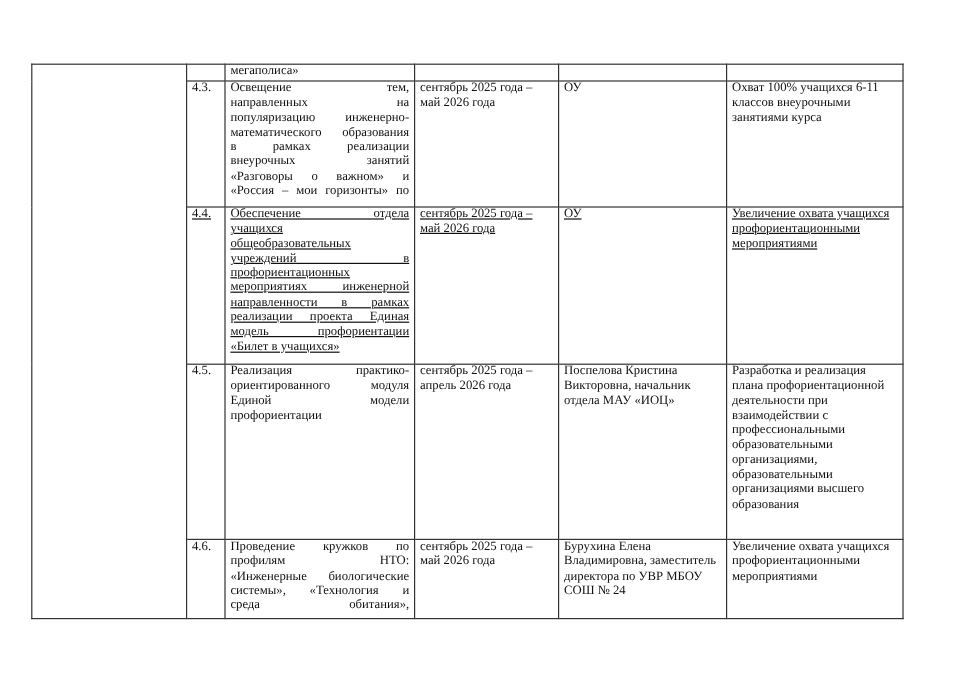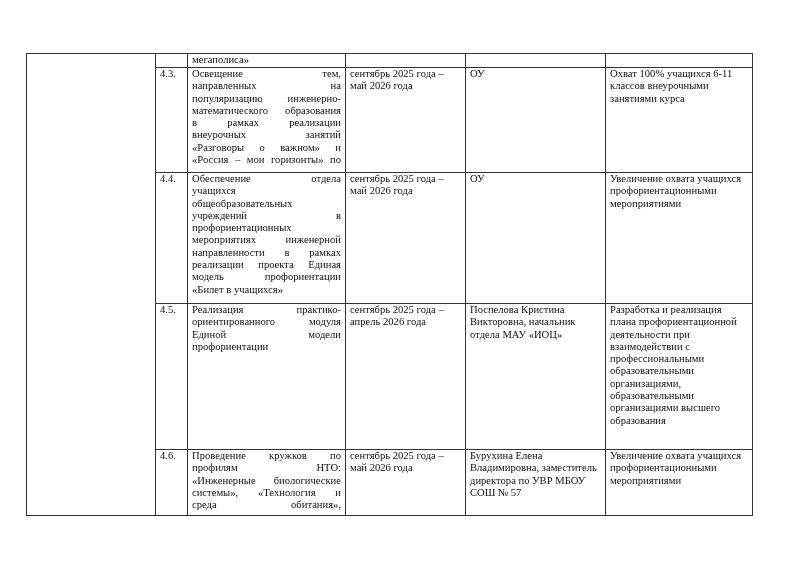--- a/index.html
+++ b/index.html
@@ -9,21 +9,21 @@
   table.plan { position: absolute; left: 26px; top: 53px; border-collapse: collapse;
                table-layout: fixed; width: 726px; }
   table.plan td { border: 1px solid #333; vertical-align: top; padding: 0 4px;
                   font-size: 10.6px; line-height: 12.3px; }
   td.blank { padding: 0; }
   td.num { text-align: left; padding-right: 5px; }
   td.task { text-align: justify; text-align-last: left; }
   td.center { }
   tr.r0 td { height: 13px; }
   tr.r1 td { height: 104px; }
-  tr.r2 td { height: 130px; }
+  tr.r2 td { height: 130px; text-decoration: underline; }
   tr.r3 td { height: 145px; }
   tr.r4 td { height: 65px; }
   .jl { display: block; text-align: justify; text-align-last: justify; }
   .ll { display: block; text-align: left; }
 </style>
 </head>
 <body>
 
 <div class="page">
   <table class="plan">
@@ -100,18 +100,18 @@
     <tr class="r4">
       <td class="num">4.6.</td>
       <td class="task">
         <span class="jl">Проведение кружков по</span>
         <span class="jl">профилям НТО:</span>
         <span class="jl">«Инженерные биологические</span>
         <span class="jl">системы», «Технология и</span>
         <span class="jl">среда обитания»,</span>
       </td>
       <td class="center">сентябрь 2025 года – май 2026 года</td>
-      <td class="center">Бурухина Елена Владимировна, заместитель директора по УВР МБОУ СОШ № 57</td>
+      <td class="center">Бурухина Елена Владимировна, заместитель директора по УВР МБОУ СОШ № 24</td>
       <td class="center">Увеличение охвата учащихся профориентационными мероприятиями</td>
     </tr>
   </tbody>
     </table>
 </div>
 
 </body></html>

